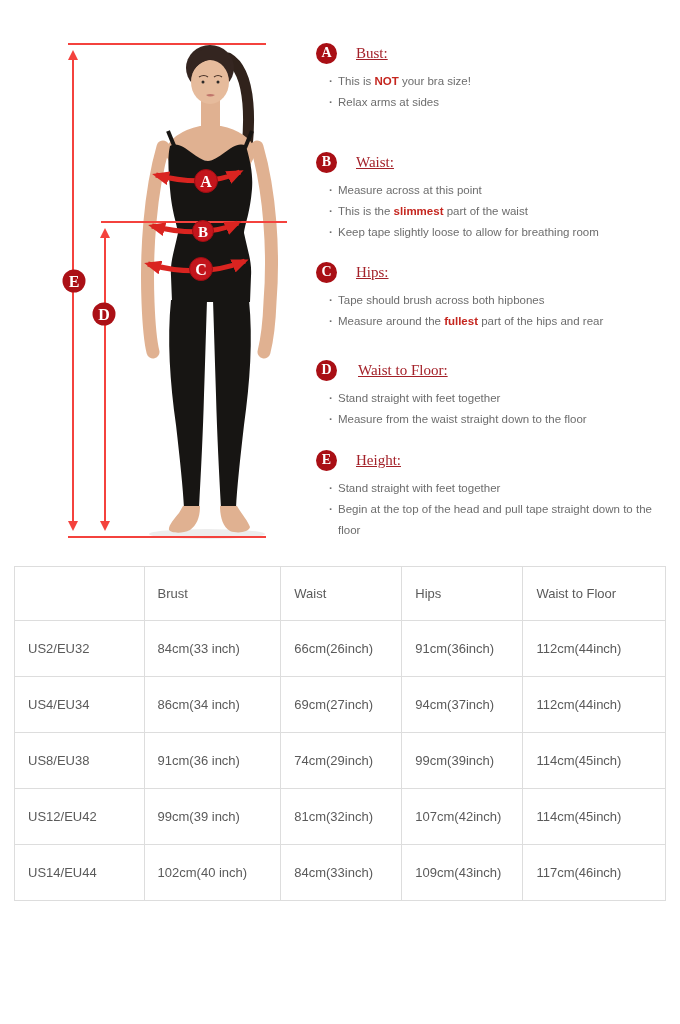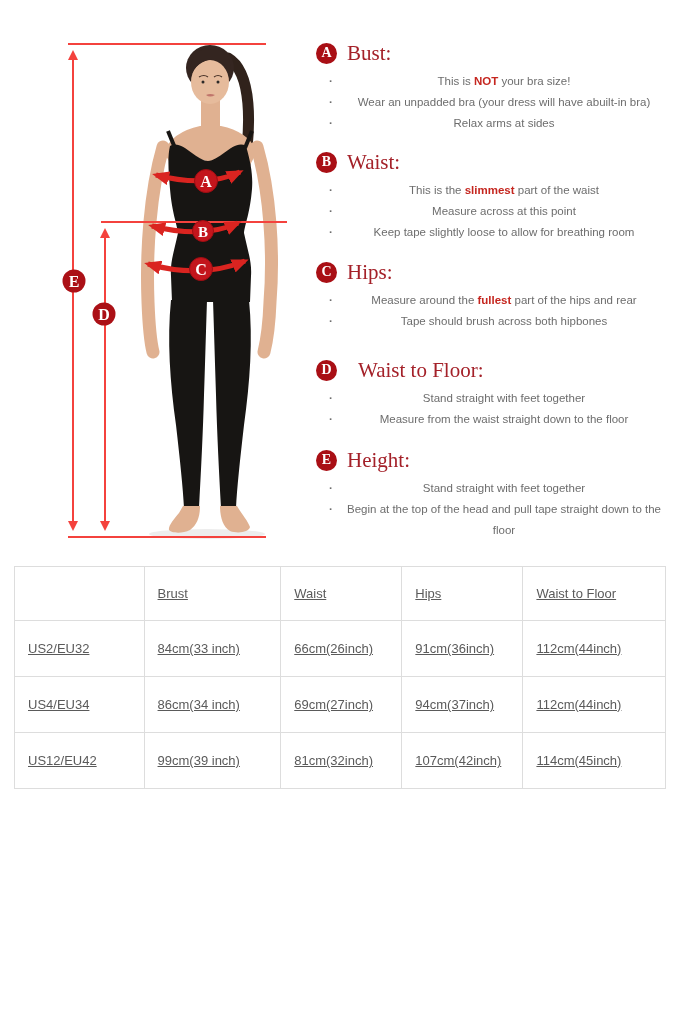--- a/index.html
+++ b/index.html
@@ -15,34 +15,34 @@
   .m-section:nth-child(1){top:40px;}
   .m-section:nth-child(2){top:149px;}
   .m-section:nth-child(3){top:259px;}
   .m-section:nth-child(4){top:357px;}
   .m-section:nth-child(5){top:447px;}
   .m-head{display:flex;align-items:center;height:26px;margin-bottom:5px;}
   .badge{flex:0 0 auto;width:21px;height:21px;border-radius:50%;background:#a90f15;
          display:flex;align-items:center;justify-content:center;margin-right:7px;}
   .badge-letter{color:#ffffff;font-family:"Liberation Serif",serif;font-weight:bold;
                 font-size:14px;line-height:1;}
-  .m-title{margin:3px;font-family:"Liberation Serif",serif;font-weight:normal;
-           font-size:21px;color:#a42129;line-height:26px;}
+  .m-title{margin:12px;font-family:"Liberation Serif",serif;font-weight:normal;
+           font-size:15px;color:#a42129;line-height:26px;text-decoration:underline;}
   .m-section:nth-child(4) .m-title{margin-left:14px;}
-  .m-bullets{margin:0;padding:0 0 0 22px;list-style:none;text-align:center;}
+  .m-bullets{margin:0;padding:0 0 0 22px;list-style:none;}
   .m-bullets li{position:relative;font-size:11.5px;line-height:21px;color:#6d6d6d;}
   .m-bullets li::before{content:"\00B7";position:absolute;left:-9px;font-weight:bold;color:#6d6d6d;}
   .redword{color:#c5261f;font-weight:bold;}
 
   
   .size-table{position:absolute;left:14px;top:566px;width:652px;border-collapse:collapse;
               font-size:13px;color:#5a5a5a;table-layout:fixed;}
   .size-table th,.size-table td{border:1px solid #dddddd;padding:0 0 0 13px;text-align:left;
                                 font-weight:normal;vertical-align:middle;overflow:hidden;
-                                white-space:nowrap;text-decoration:underline;}
+                                white-space:nowrap;}
   .size-table thead tr{height:54px;}
   .size-table tbody tr{height:56px;}
 </style>
 </head>
 <body>
 
 <div class="page">
 
   <div class="guide-top">
 
@@ -121,49 +121,48 @@
     <div class="sections" id="sections">
   <section class="m-section">
     <div class="m-head">
       <span class="badge">
               <span class="badge-letter">A</span>
             </span>
       <h2 class="m-title">Bust:</h2>
     </div>
     <ul class="m-bullets">
             <li><span>This is </span><span class="redword">NOT</span><span> your bra size!</span></li>
-            <li><span>Wear an unpadded bra (your dress will have abuilt-in bra)</span></li>
             <li><span>Relax arms at sides</span></li>
           </ul>
   </section>
 
   <section class="m-section">
     <div class="m-head">
       <span class="badge">
               <span class="badge-letter">B</span>
             </span>
       <h2 class="m-title">Waist:</h2>
     </div>
     <ul class="m-bullets">
+            <li><span>Measure across at this point</span></li>
             <li><span>This is the </span><span class="redword">slimmest</span><span> part of the waist</span></li>
-            <li><span>Measure across at this point</span></li>
             <li><span>Keep tape slightly loose to allow for breathing room</span></li>
           </ul>
   </section>
 
   <section class="m-section">
     <div class="m-head">
       <span class="badge">
               <span class="badge-letter">C</span>
             </span>
       <h2 class="m-title">Hips:</h2>
     </div>
     <ul class="m-bullets">
+            <li><span>Tape should brush across both hipbones</span></li>
             <li><span>Measure around the </span><span class="redword">fullest</span><span> part of the hips and rear</span></li>
-            <li><span>Tape should brush across both hipbones</span></li>
           </ul>
   </section>
 
   <section class="m-section">
     <div class="m-head">
       <span class="badge">
               <span class="badge-letter">D</span>
             </span>
       <h2 class="m-title">Waist to Floor:</h2>
     </div>
@@ -214,22 +213,36 @@
           <td>112cm(44inch)</td>
         </tr>
         <tr>
           <td>US4/EU34</td>
           <td>86cm(34 inch)</td>
           <td>69cm(27inch)</td>
           <td>94cm(37inch)</td>
           <td>112cm(44inch)</td>
         </tr>
         <tr>
+          <td>US8/EU38</td>
+          <td>91cm(36 inch)</td>
+          <td>74cm(29inch)</td>
+          <td>99cm(39inch)</td>
+          <td>114cm(45inch)</td>
+        </tr>
+        <tr>
           <td>US12/EU42</td>
           <td>99cm(39 inch)</td>
           <td>81cm(32inch)</td>
           <td>107cm(42inch)</td>
           <td>114cm(45inch)</td>
         </tr>
+        <tr>
+          <td>US14/EU44</td>
+          <td>102cm(40 inch)</td>
+          <td>84cm(33inch)</td>
+          <td>109cm(43inch)</td>
+          <td>117cm(46inch)</td>
+        </tr>
       </tbody>
   </table>
 
 </div>
 
 </body></html>

